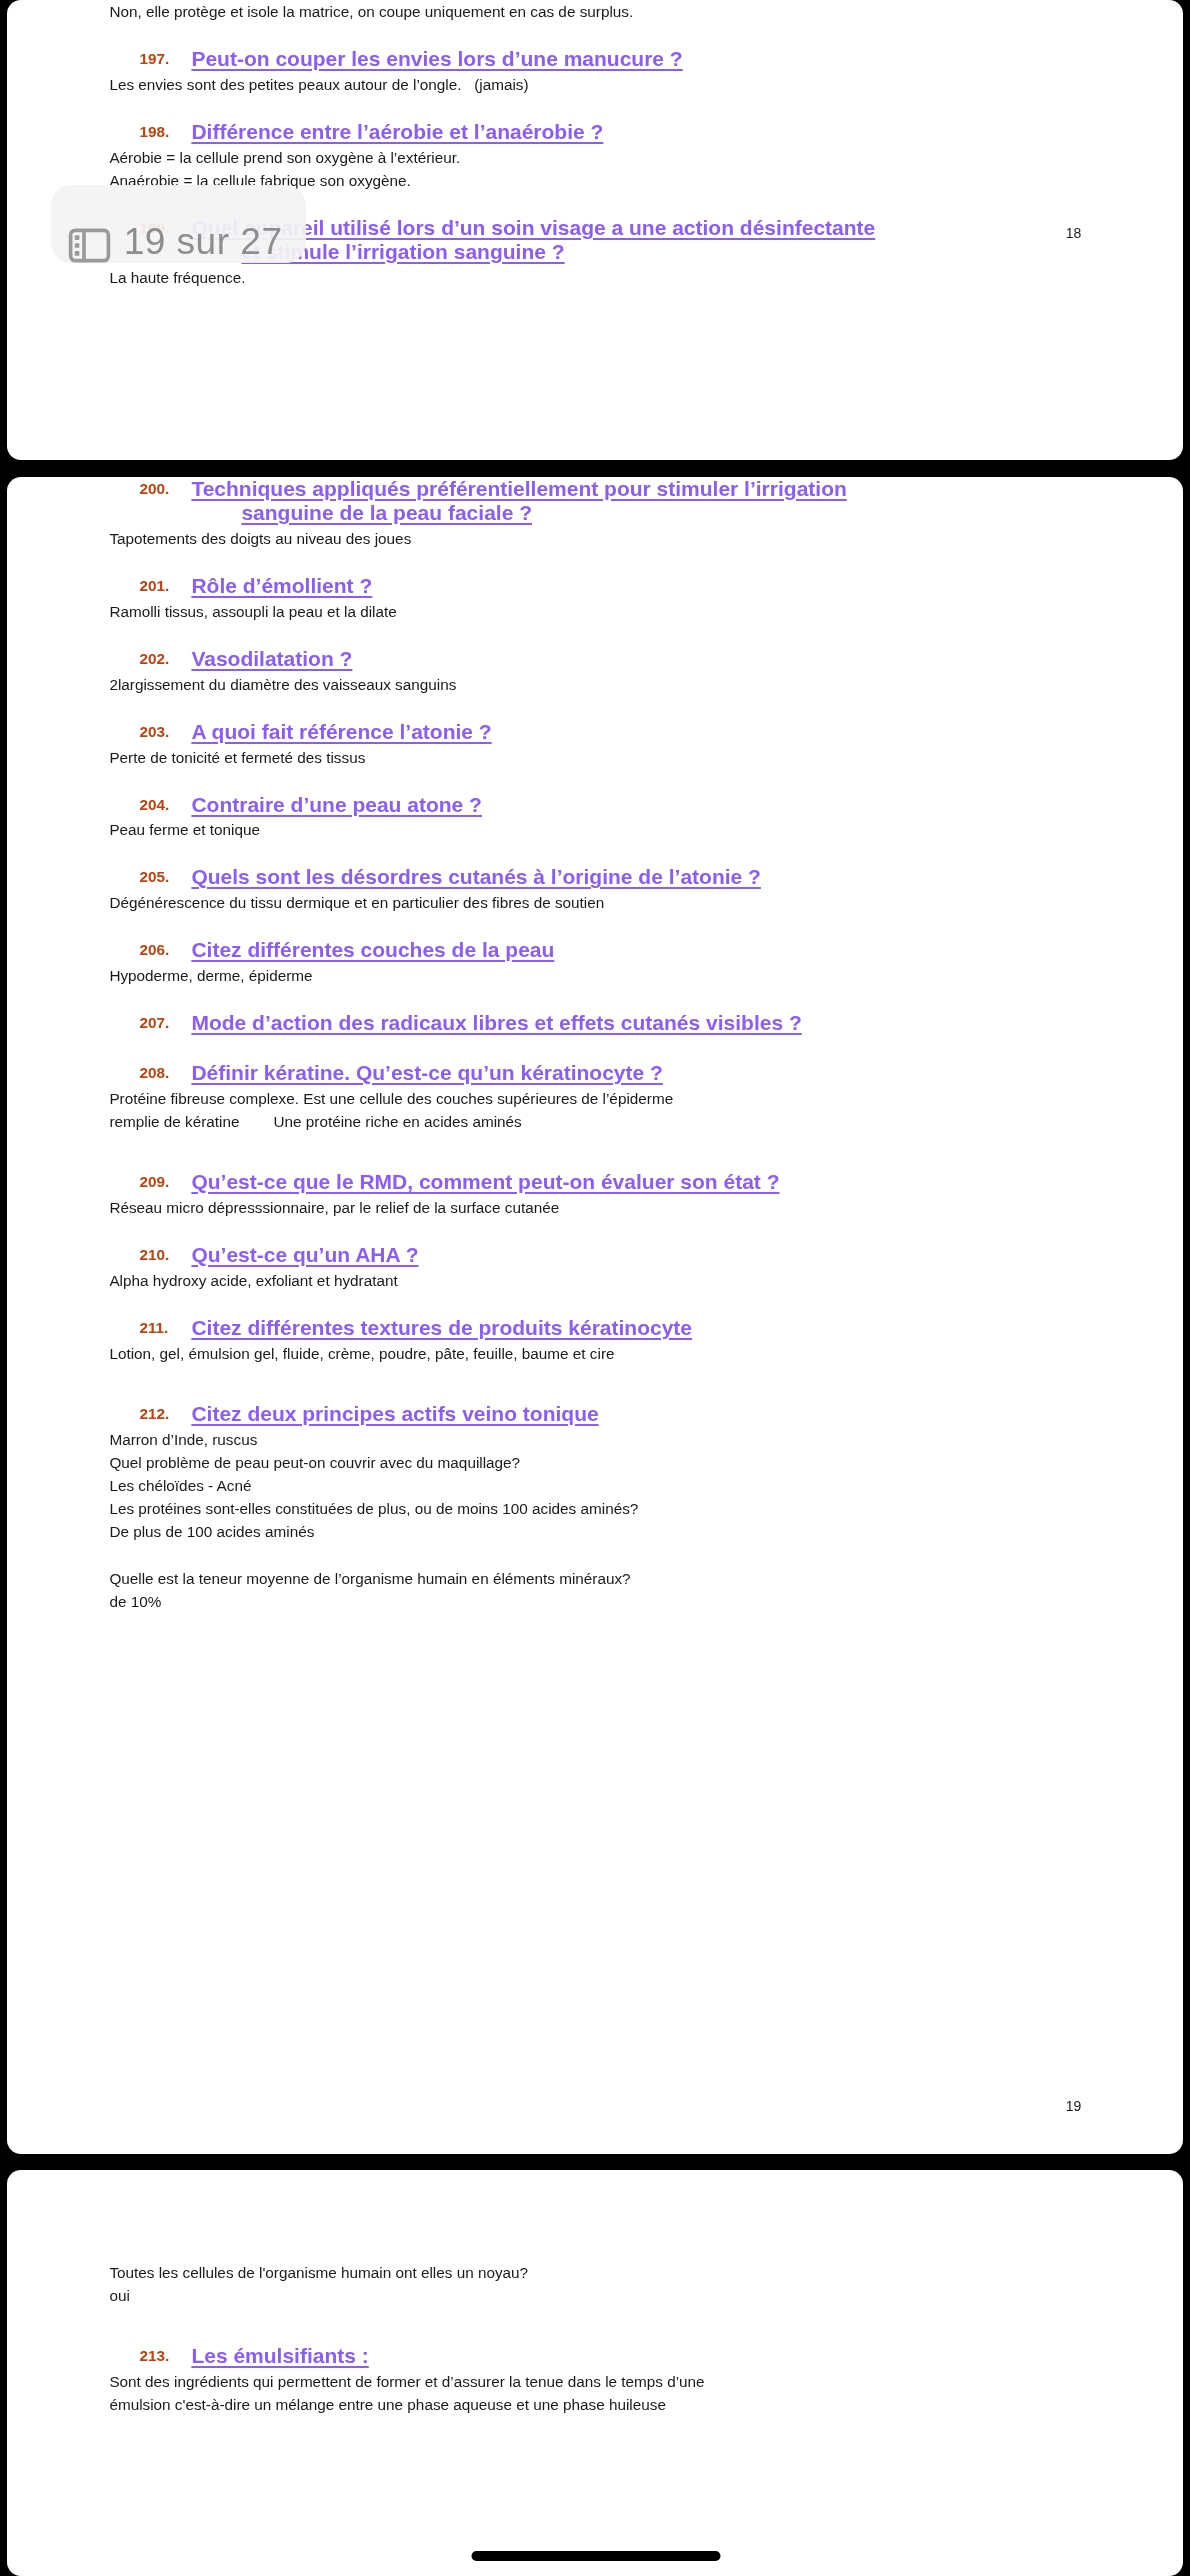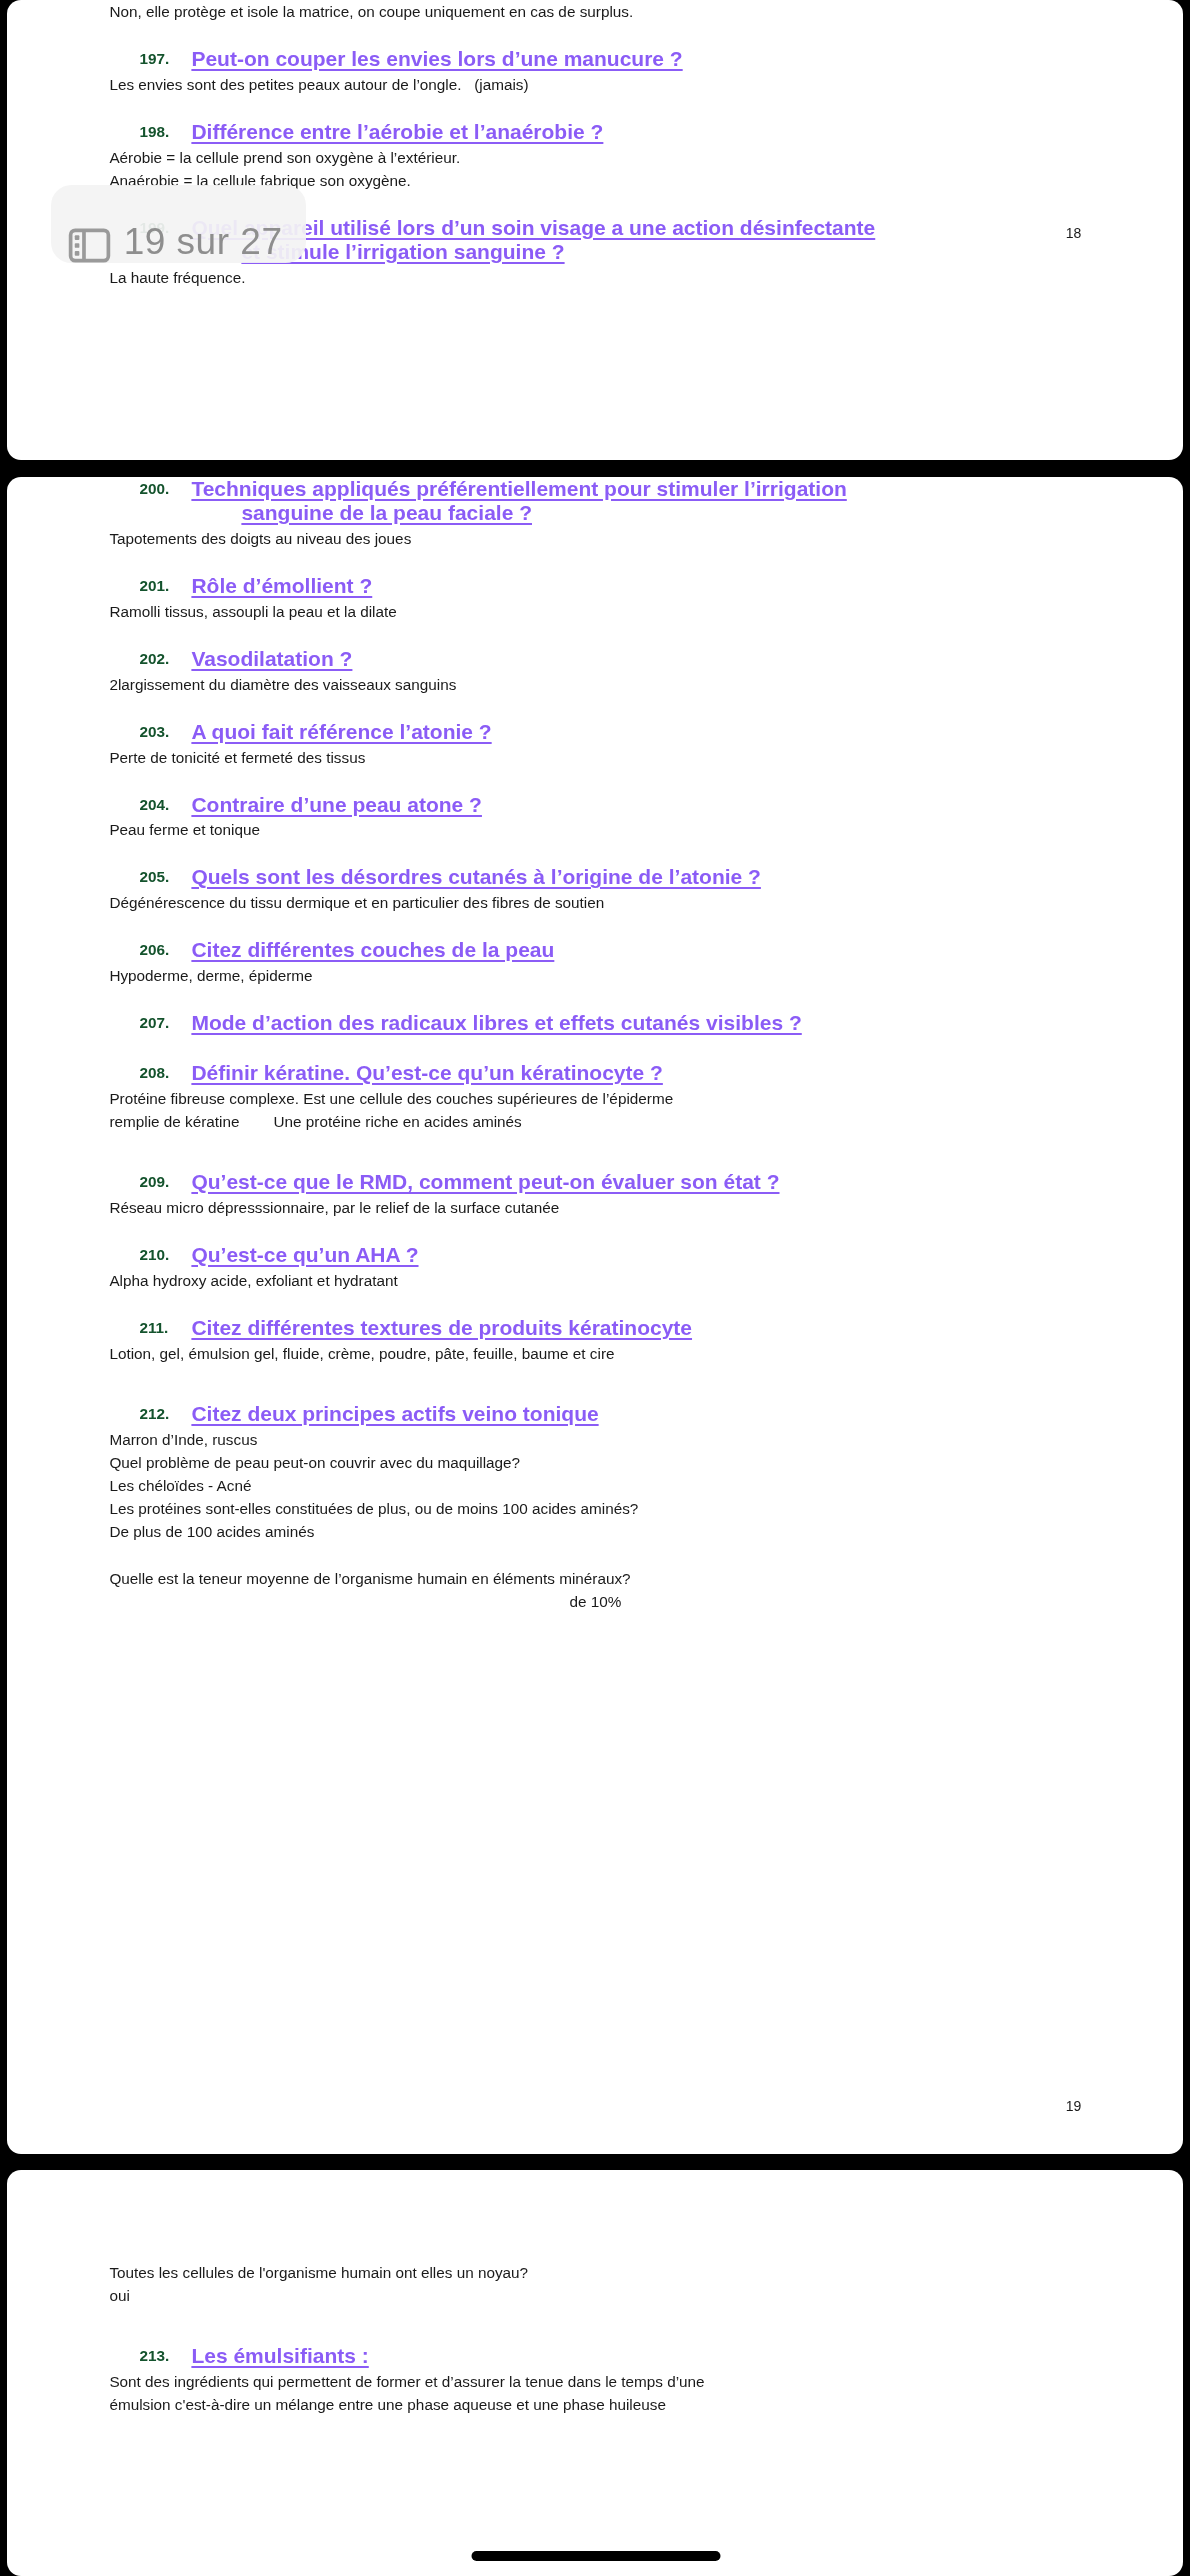--- a/index.html
+++ b/index.html
@@ -32,21 +32,21 @@
   }
 
   
   .qline {
     display:flex;
     align-items:flex-start;
     margin-left:30px;
     margin-bottom:1.9px;
   }
   .qnum {
-    color:#14532d;
+    color:#c2410c;
     font-weight:bold;
     font-size:15.3px;
     line-height:24px;
     width:52px;
     flex:0 0 52px;
   }
   .qtext {
     color:#8b5cf6;
     font-weight:bold;
     font-size:21px;
@@ -57,21 +57,21 @@
   .qtext.indent2 { display:block; }
   .qtext .l2 { display:block; padding-left:50px; }
 
   .ans {
     color:#1a1a1a;
     font-size:15.3px;
     line-height:23px;
     margin-bottom:0;
     white-space:pre-wrap;
   }
-  .ans.center { text-align:center; }
+  .ans.center { }
   .spacer-sm { height:15px; }
   .spacer-md { height:24px; }
   .spacer-lg { height:37px; }
 
   .pagenum {
     position:absolute;
     right:102px;
     color:#1a1a1a;
     font-size:14px;
     line-height:18.5px;

